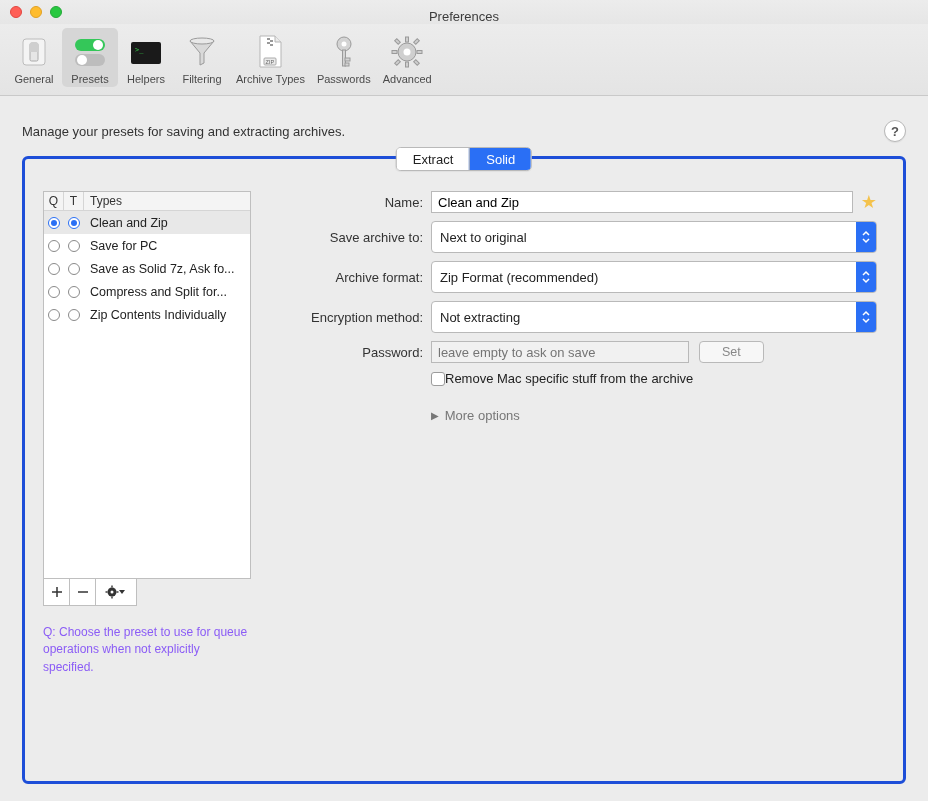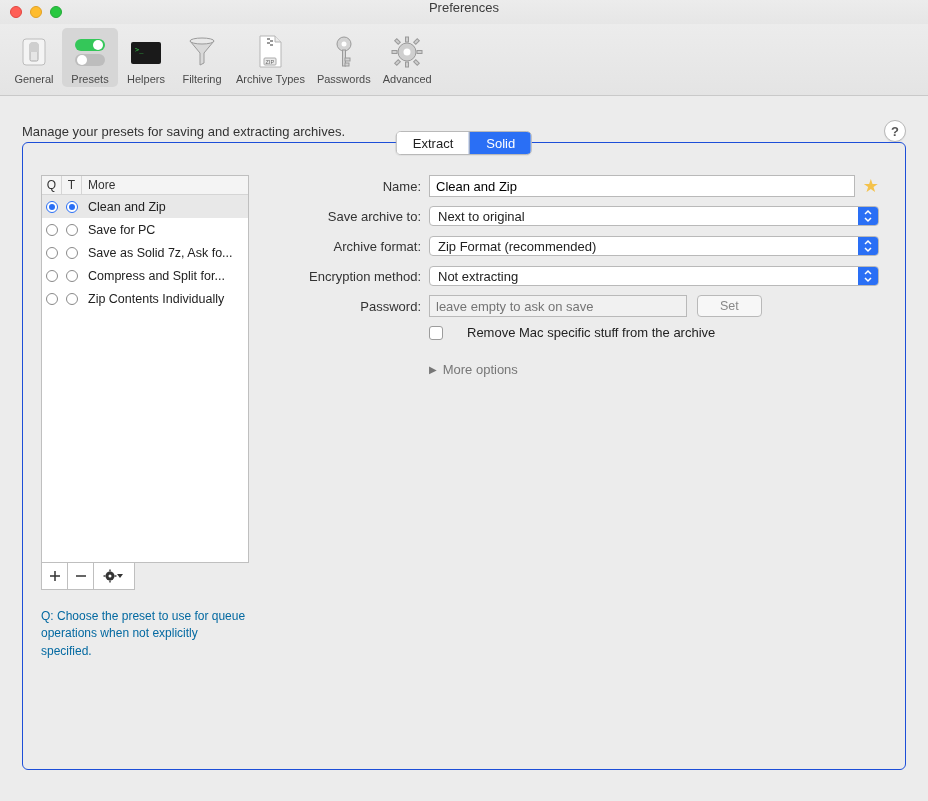--- a/index.html
+++ b/index.html
@@ -10,21 +10,21 @@
     background: #ececec;
     font-family: -apple-system, "Helvetica Neue", Arial, sans-serif;
     font-size: 13px;
     color: #222;
     overflow: hidden;
   }
   
   .titlebar {
     height: 24px;
     display:flex;
-    align-items:flex-start;
+    align-items:flex-end;
     background: linear-gradient(#ececec,#e6e6e6);
     position:relative;
   }
   .traffic { display:flex; gap:8px; position:absolute; left:10px; top:6px;}
   .traffic span{ width:12px;height:12px;border-radius:50%; display:inline-block;}
   .t-red{background:#ff5f57;border:0.5px solid #e24640;}
   .t-yellow{background:#febc2e;border:0.5px solid #e1a124;}
   .t-green{background:#28c840;border:0.5px solid #23a838;}
   .title-text{margin:0 auto; font-size:13px; color:#3c3c3c; font-weight:500;}
   
@@ -58,22 +58,23 @@
   .subtitle-row{display:flex; align-items:center;}
   .subtitle{ font-size:13px; color:#333; flex:1;}
   .help-btn{
     width:22px;height:22px;border-radius:50%;
     border:1px solid #b7b7b7;background:#fff;
     display:flex;align-items:center;justify-content:center;
     font-size:13px;color:#555;font-weight:600;
     box-shadow:0 1px 1px rgba(0,0,0,.06);
   }
   .panel{
+    margin-top:14px;
     background:#ececec;
-    border:1px solid #1d4ed8;
+    border:3px solid #1d4ed8;
     border-radius:6px;
     position:relative;
     padding:32px 18px 18px 18px;
     min-height:628px;
   }
   
   .segmented{
     position:absolute;
     top:-12px;
     left:50%;
@@ -137,45 +138,45 @@
   .list-toolbar{
     display:flex; margin-top:0;
     border:1px solid #bfbfbf; border-top:none;
     width:max-content;
   }
   .lt-btn{
     width:26px;height:26px;display:flex;align-items:center;justify-content:center;
     background:#fff;border-right:1px solid #bfbfbf;font-size:15px;color:#333;
   }
   .lt-btn:last-child{border-right:none; width:40px;}
-  .help-text{ font-size:12px; color:#0369a1; margin-top:18px; line-height:1.45; width:210px;}
+  .help-text{ font-size:12px; color:#8b5cf6; margin-top:18px; line-height:1.45; width:210px;}
   
   .form-row{ display:flex; align-items:center; margin-bottom:8px; min-height:22px;}
   .form-label{ width:160px; text-align:right; padding-right:8px; font-size:13px; color:#333;}
   .text-input{
     flex:1; height:22px; border:1px solid #b9b9b9; background:#fff; padding:2px 6px; font-size:13px;border-radius:0;
   }
   .text-input.disabled{ background:#f1f1f1; color:#a16207;}
   .select{
-    flex:1; height:20px; display:flex; align-items:center;
+    flex:1; height:32px; display:flex; align-items:center;
     border:1px solid #b9b9b9; background:#fff; position:relative; font-size:13px;
     border-radius:4px;
   }
   .select-text{flex:1; padding:0 8px;}
   .select-arrows{
     width:20px;height:100%;background:#2a6ff5;border-top-right-radius:3px;border-bottom-right-radius:3px;
     display:flex;align-items:center;justify-content:center;color:#fff;font-size:9px;line-height:8px;
     flex-direction:column;
   }
   .star{ margin-left:8px; font-size:18px; color:#f4c24b;}
   .push-btn{
     height:22px;border:1px solid #b9b9b9;background:#f7f7f7;border-radius:4px;
     padding:0 22px;font-size:12.5px;color:#888;margin-left:10px;
   }
-  .checkbox-row{ display:flex; align-items:center; margin-left:160px; margin-top:6px; gap:24px; font-size:13px;}
+  .checkbox-row{ display:flex; align-items:center; margin-left:160px; margin-top:6px; gap:0; font-size:13px;}
   .chk{
     width:14px;height:14px;border:1px solid #9c9c9c;border-radius:3px;background:#fff;display:inline-block;
   }
   .more-row{ display:flex; align-items:center; margin-left:160px; margin-top:22px; color:#777; gap:6px; font-size:13px;}
   .disclosure{ font-size:10px;color:#777;}
 </style>
 </head>
 <body>
 
 <div class="titlebar">
@@ -295,21 +296,21 @@
       <div class="seg-btn active">Solid</div>
     </div>
 
     <div class="cols">
 
       <div class="left-col">
         <div class="list-box">
           <div class="list-header">
             <div class="col-q">Q</div>
             <div class="col-t">T</div>
-            <div class="col-name">More</div>
+            <div class="col-name">Types</div>
           </div>
           <div class="list-body" id="preset-rows">
               <div class="row selected">
                 <div class="cell-q">
                   <span class="radio on"></span>
                 </div>
                 <div class="cell-t">
                   <span class="radio on"></span>
                 </div>
                 <div class="cell-name">Clean and Zip</div>

